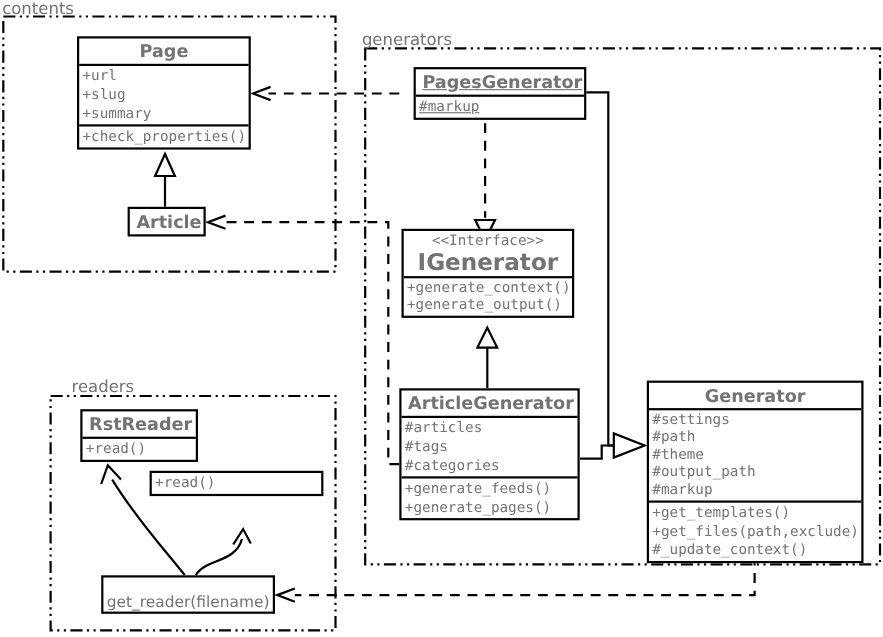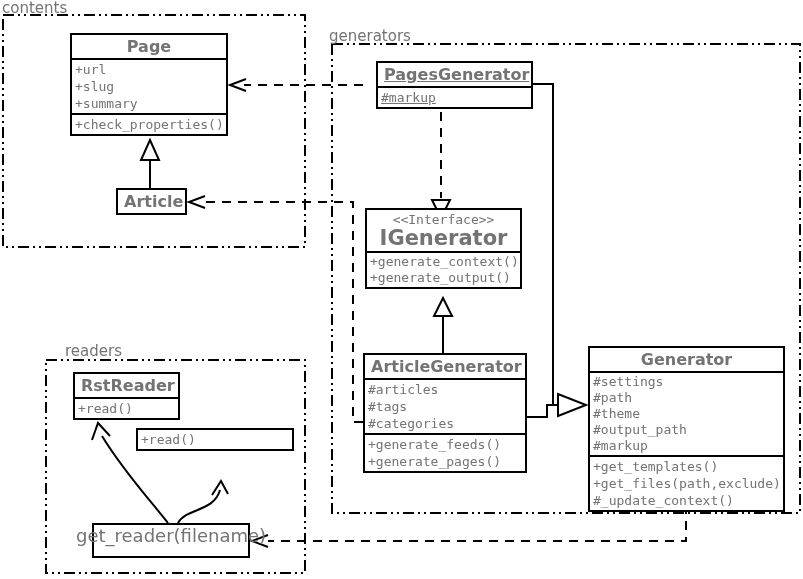--- a/index.html
+++ b/index.html
@@ -13,21 +13,21 @@
   .uml-title.no-members{border-bottom:none;}
   .uml-stereo{font-family:"DejaVu Sans Mono","Liberation Mono",monospace;
               font-weight:normal;font-size:13px;line-height:15px;}
   .uml-name{font-size:21px;line-height:22px;}
   .uml-section{font-family:"DejaVu Sans Mono","Liberation Mono",monospace;
                font-size:13px;padding:1px 3px;white-space:nowrap;}
   .uml-section.divided{border-top:2px solid #000;}
   .uml-row{line-height:17px;}
   .uml-row.tight{line-height:16px;}
   .fn-box{position:absolute;border:2px solid #000;background:#fff;
-          font-size:18px;display:flex;align-items:flex-start;justify-content:center;}
+          font-size:14px;display:flex;align-items:flex-end;justify-content:center;}
 </style>
 </head>
 <body>
 
 <div id="stage">
 
   <svg id="wires" viewBox="0 0 803 579" xmlns="http://www.w3.org/2000/svg">
 
     <rect x="3" y="15" width="302" height="232" fill="none" stroke="#000" stroke-width="2" stroke-dasharray="11 4 2 4 2 4"></rect>
     <rect x="332" y="44" width="468" height="469" fill="none" stroke="#000" stroke-width="2" stroke-dasharray="11 4 2 4 2 4"></rect>

